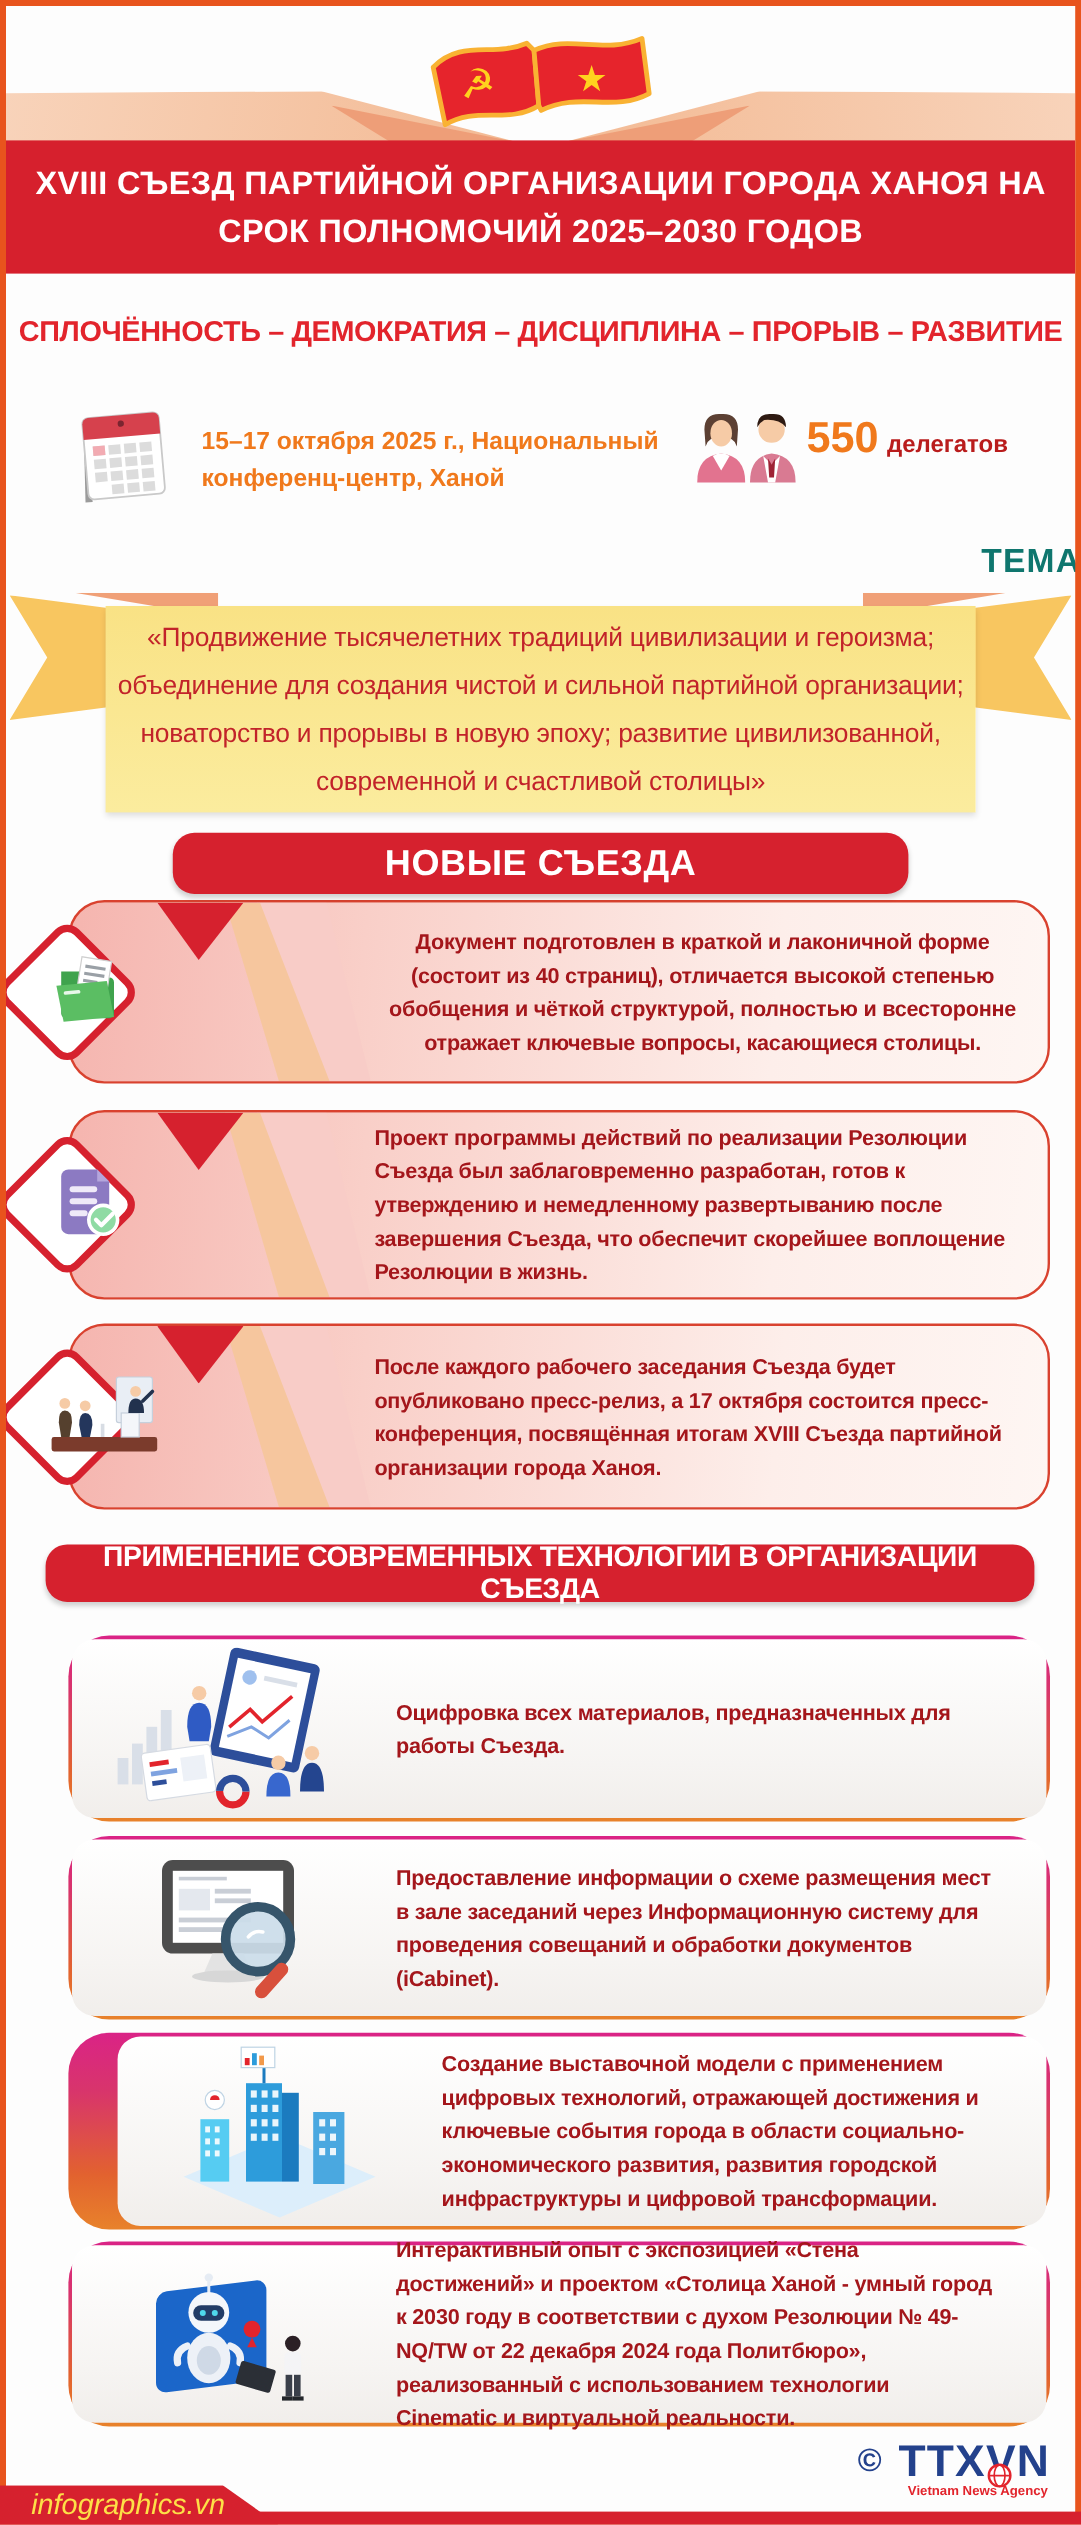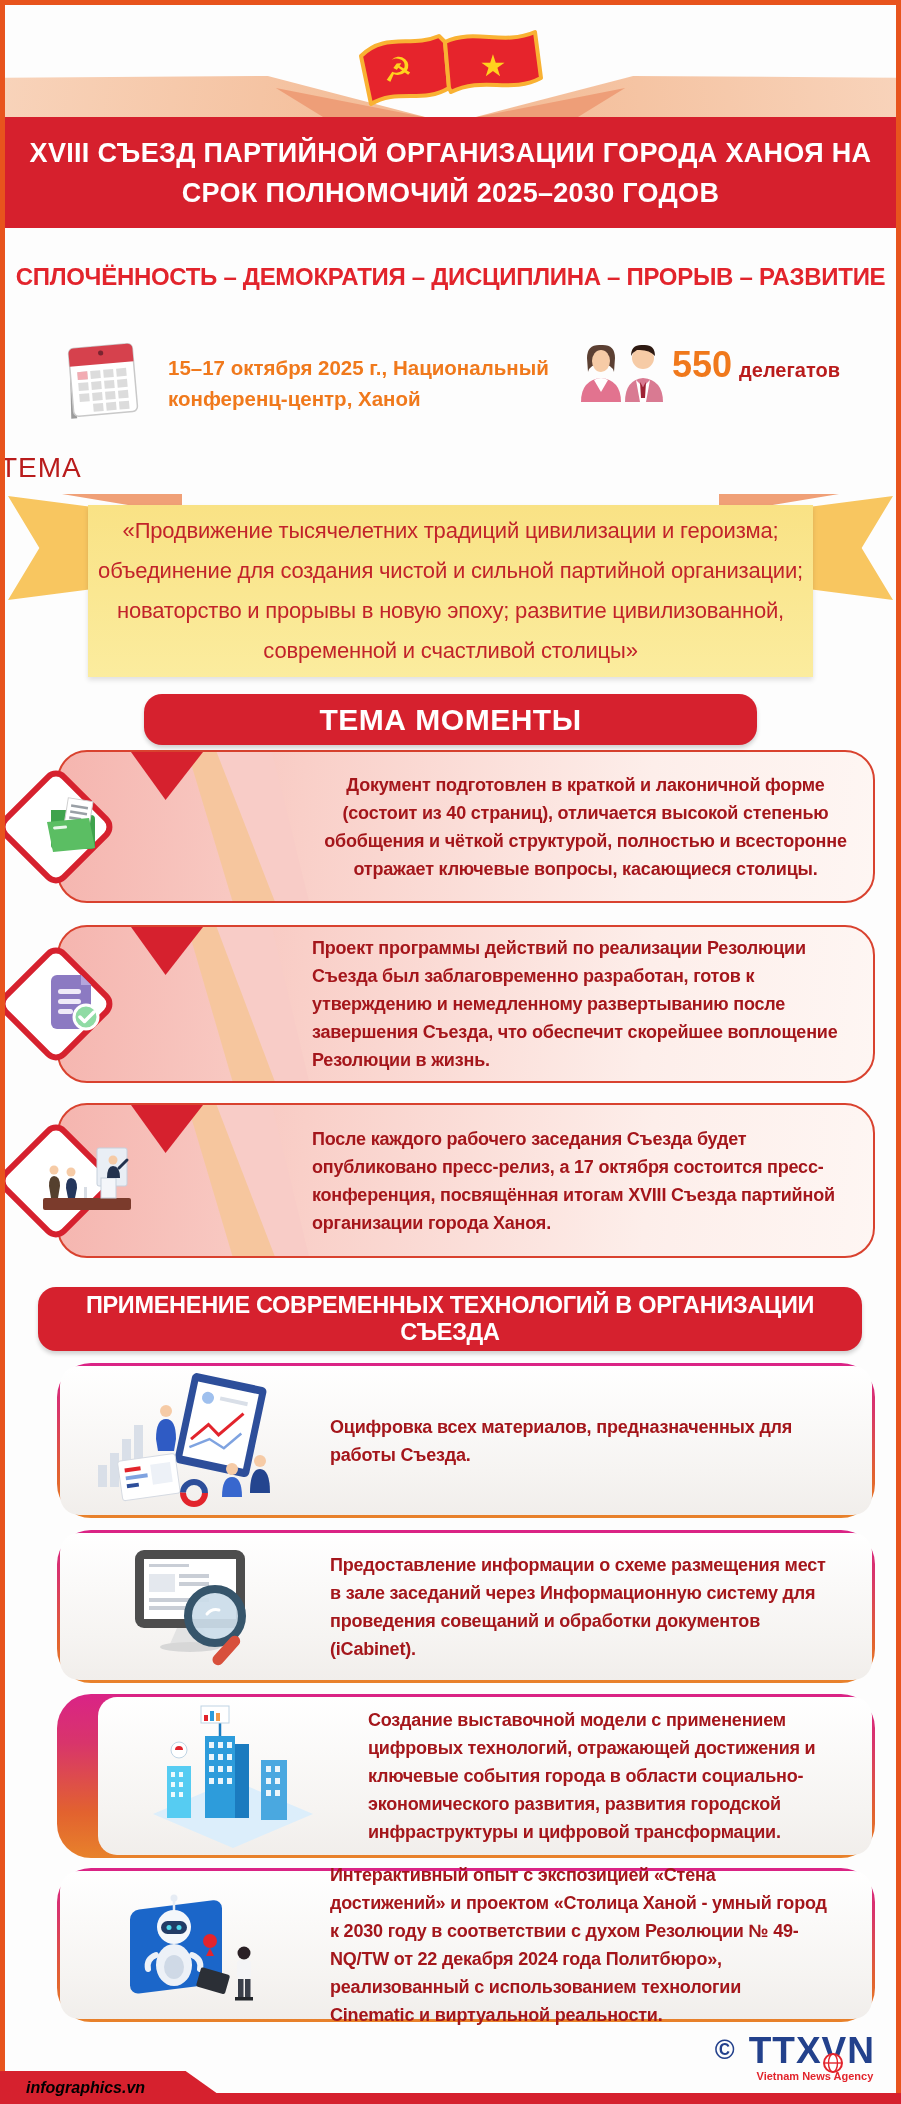--- a/index.html
+++ b/index.html
@@ -30,42 +30,42 @@
   .calendar-wrap { position:absolute; top:332px; left:58px; }
   .date-text {
     position:absolute; top:352px; left:168px; width:395px;
     color:#F0791C; font-weight:700; font-size:20.5px; line-height:31px;
   }
   .delegates-icons { position:absolute; top:342px; left:576px; }
   .delegates-count-wrap { position:absolute; top:344px; left:672px; display:flex; align-items:baseline; }
   .delegates-count { color:#F0791C; font-weight:700; font-size:36px; }
   .delegates-label { color:#b91c1c; font-weight:700; font-size:20px; margin-left:7px; }
   
-  .tema-label { position:absolute; top:452px; left:0; width:100%; text-align:left; color:#b91c1c; font-weight:400; font-size:28px; letter-spacing:1px; }
+  .tema-label { position:absolute; top:452px; left:0; width:100%; text-align:right; color:#0f766e; font-weight:700; font-size:28px; letter-spacing:1px; }
   .wing { position:absolute; top:496px; width:112px; height:104px; background:#F8C660; z-index:2; }
   .wing.left  { left:8px;  clip-path:polygon(0 0,100% 14%,100% 86%,0 100%,28% 50%); }
   .wing.right { right:8px; clip-path:polygon(100% 0,0 14%,0 86%,100% 100%,72% 50%); }
   .wingfold { position:absolute; top:494px; width:120px; height:20px; background:#F0A077; z-index:2; }
   .wingfold.left  { left:62px;  clip-path:polygon(0 0,100% 100%,100% 0); }
   .wingfold.right { right:62px; clip-path:polygon(100% 0,0 100%,0 0); }
   .theme-panel {
     position:absolute; top:505px; left:88px; right:88px; height:172px; z-index:3;
     background:linear-gradient(#F9E285,#FBEC9E);
     display:flex; align-items:center; justify-content:center; text-align:center;
     box-shadow:0 3px 5px rgba(0,0,0,.12);
   }
   .theme-text { font-size:22px; font-weight:400; color:#C2232A; line-height:40px; letter-spacing:-0.2px; padding:0 6px; }
   
   .section-pill {
     position:absolute; background:#D6212E; color:#fff; font-weight:700; text-align:center;
     border-radius:18px; display:flex; align-items:center; justify-content:center;
     box-shadow:0 3px 4px rgba(0,0,0,.18); z-index:5;
   }
   .pill-1 { top:694px; left:144px; width:613px; height:51px; font-size:30px; letter-spacing:.5px; }
-  .pill-2 { top:1287px; left:38px; width:824px; height:64px; font-size:23.5px; letter-spacing:-0.3px; }
+  .pill-2 { top:1287px; left:38px; width:824px; height:48px; font-size:23.5px; letter-spacing:-0.3px; }
   
   .m-row { position:absolute; left:57px; width:818px; z-index:4; }
   .m-card {
     position:absolute; inset:0; border:2px solid #D9422F; border-radius:30px; overflow:hidden;
     background:linear-gradient(95deg,#F5B5AF 0%,#F9CFC8 30%,#FDEEEA 72%,#FEF6F3 100%);
     box-sizing:border-box;
   }
   .deco-a { position:absolute; left:118px; top:0; bottom:0; width:132px; background:#F8CCC7; clip-path:polygon(28% 0,72% 0,100% 100%,56% 100%); }
   .deco-b { position:absolute; left:118px; top:0; bottom:0; width:132px; background:#F6C69E; clip-path:polygon(8% 0,30% 0,74% 100%,42% 100%); }
   .deco-c { position:absolute; left:72px; top:0; width:72px; height:48px; background:#D6212E; clip-path:polygon(0 0,100% 0,48% 100%); }
@@ -101,21 +101,21 @@
   .copy-mark { color:#23418C; font-size:27px; font-weight:700; margin-right:14px; }
   .ttxvn { position:relative; color:#23418C; font-size:37px; font-weight:700; letter-spacing:1px; line-height:1; }
   .ttxvn-globe { position:absolute; left:58%; top:30%; }
   .agency-sub { color:#E2242C; font-size:11px; font-weight:700; margin-top:1px; padding-left:40px; }
   .footer-strip { position:absolute; left:0; right:0; bottom:0; height:11px; background:#D6212E; z-index:45; }
   .footer-tab {
     position:absolute; left:0; bottom:0; width:232px; height:33px; background:#D6212E; z-index:46;
     clip-path:polygon(0 0,80% 0,100% 100%,0 100%);
     display:flex; align-items:center; padding-left:26px; box-sizing:border-box;
   }
-  .footer-site { color:#000000; font-style:italic; font-weight:700; font-size:16px; }
+  .footer-site { color:#fde047; font-style:italic; font-weight:400; font-size:24px; }
 </style>
 </head>
 <body>
 
 <div class="page">
   <div class="frame"></div>
 
   <div class="ribbon left">
     <div class="band"></div>
     <div class="fold"></div>
@@ -196,21 +196,21 @@
 
   <div class="tema-label">ТЕМА</div>
   <div class="wing left"></div>
   <div class="wing right"></div>
   <div class="wingfold left"></div>
   <div class="wingfold right"></div>
   <div class="theme-panel">
     <div class="theme-text">«Продвижение тысячелетних традиций цивилизации и героизма; объединение для создания чистой и сильной партийной организации; новаторство и прорывы в новую эпоху; развитие цивилизованной, современной и счастливой столицы»</div>
   </div>
 
-  <div class="section-pill pill-1">ТЕМА МОМЕНТЫ</div>
+  <div class="section-pill pill-1">НОВЫЕ СЪЕЗДА</div>
 
   <div class="m-row m1">
     <div class="m-card">
       <div class="deco-a"></div>
       <div class="deco-b"></div>
       <div class="deco-c"></div>
       <div class="m-text center">Документ подготовлен в краткой и лаконичной форме (состоит из 40 страниц), отличается высокой степенью обобщения и чёткой структурой, полностью и всесторонне отражает ключевые вопросы, касающиеся столицы.</div>
     </div>
     <div class="diamond"></div>
     <div class="m-icon">

